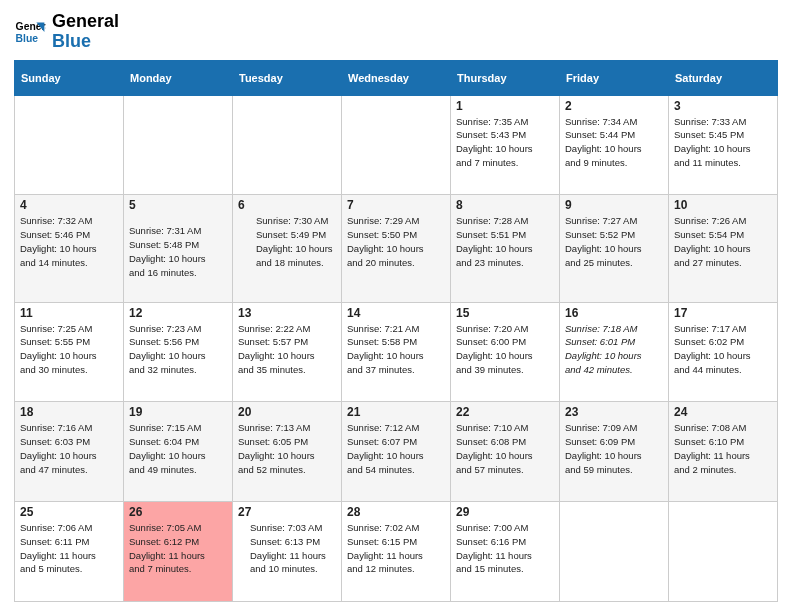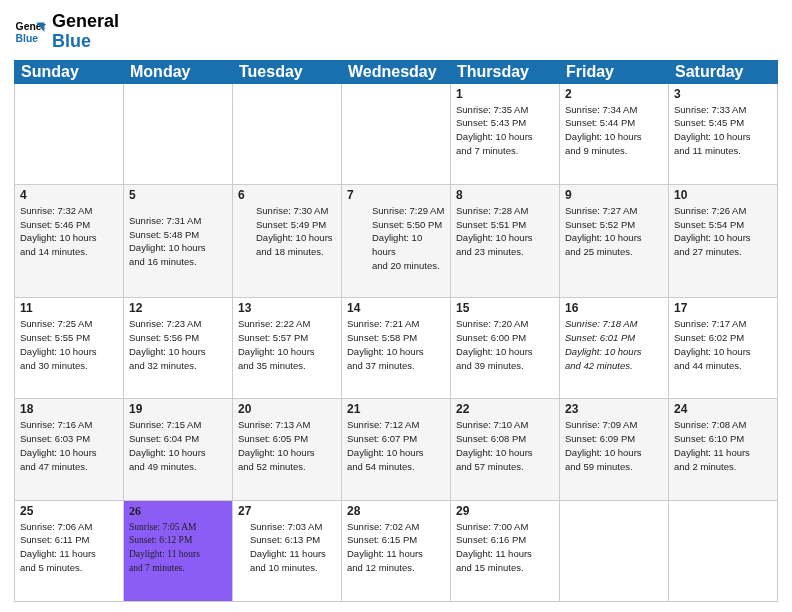--- a/index.html
+++ b/index.html
@@ -57,23 +57,23 @@
     .calendar {
       flex: 1;
       border: 1px solid #ccc;
       border-collapse: collapse;
       width: 100%;
       table-layout: fixed;
     }
     .calendar th {
       background: #1a6faf;
       color: #fff;
-      font-size: 16px;
+      font-size: 11px;
       font-weight: bold;
-      padding: 2px 6px;
+      padding: 11px 6px;
       border: 1px solid #1a6faf;
       text-align: left;
     }
     .calendar td {
       vertical-align: top;
       border: 1px solid #ccc;
       padding: 3px 5px;
       font-size: 9.5px;
       color: #222;
       height: 82px;
@@ -179,21 +179,21 @@
           </td>
           <td style="background: rgb(245, 245, 245);">
             <span class="day-num">6</span>
             <div class="day-info" style="white-space: pre-line; margin-left: 18px;">Sunrise: 7:30 AM
 Sunset: 5:49 PM
 Daylight: 10 hours
 and 18 minutes.</div>
           </td>
           <td style="background: rgb(245, 245, 245);">
             <span class="day-num">7</span>
-            <div class="day-info" style="white-space: pre-line; margin-left: 25px;">Sunrise: 7:29 AM
+            <div class="day-info" style="white-space: pre-line;">Sunrise: 7:29 AM
 Sunset: 5:50 PM
 Daylight: 10 hours
 and 20 minutes.</div>
           </td>
           <td style="background: rgb(245, 245, 245);">
             <span class="day-num">8</span>
             <div class="day-info" style="white-space: pre-line;">Sunrise: 7:28 AM
 Sunset: 5:51 PM
 Daylight: 10 hours
 and 23 minutes.</div>
@@ -316,21 +316,21 @@
           </td>
         </tr>
         <tr>
           <td style="background: rgb(255, 255, 255);">
             <span class="day-num">25</span>
             <div class="day-info" style="white-space: pre-line;">Sunrise: 7:06 AM
 Sunset: 6:11 PM
 Daylight: 11 hours
 and 5 minutes.</div>
           </td>
-          <td style="background: #8b5cf6; font-family: Liberation Serif, serif;">
+          <td style="background: #fca5a5;">
             <span class="day-num">26</span>
             <div class="day-info" style="white-space: pre-line;">Sunrise: 7:05 AM
 Sunset: 6:12 PM
 Daylight: 11 hours
 and 7 minutes.</div>
           </td>
           <td style="background: rgb(255, 255, 255);">
             <span class="day-num">27</span>
             <div class="day-info" style="white-space: pre-line; margin-left: 12px;">Sunrise: 7:03 AM
 Sunset: 6:13 PM

